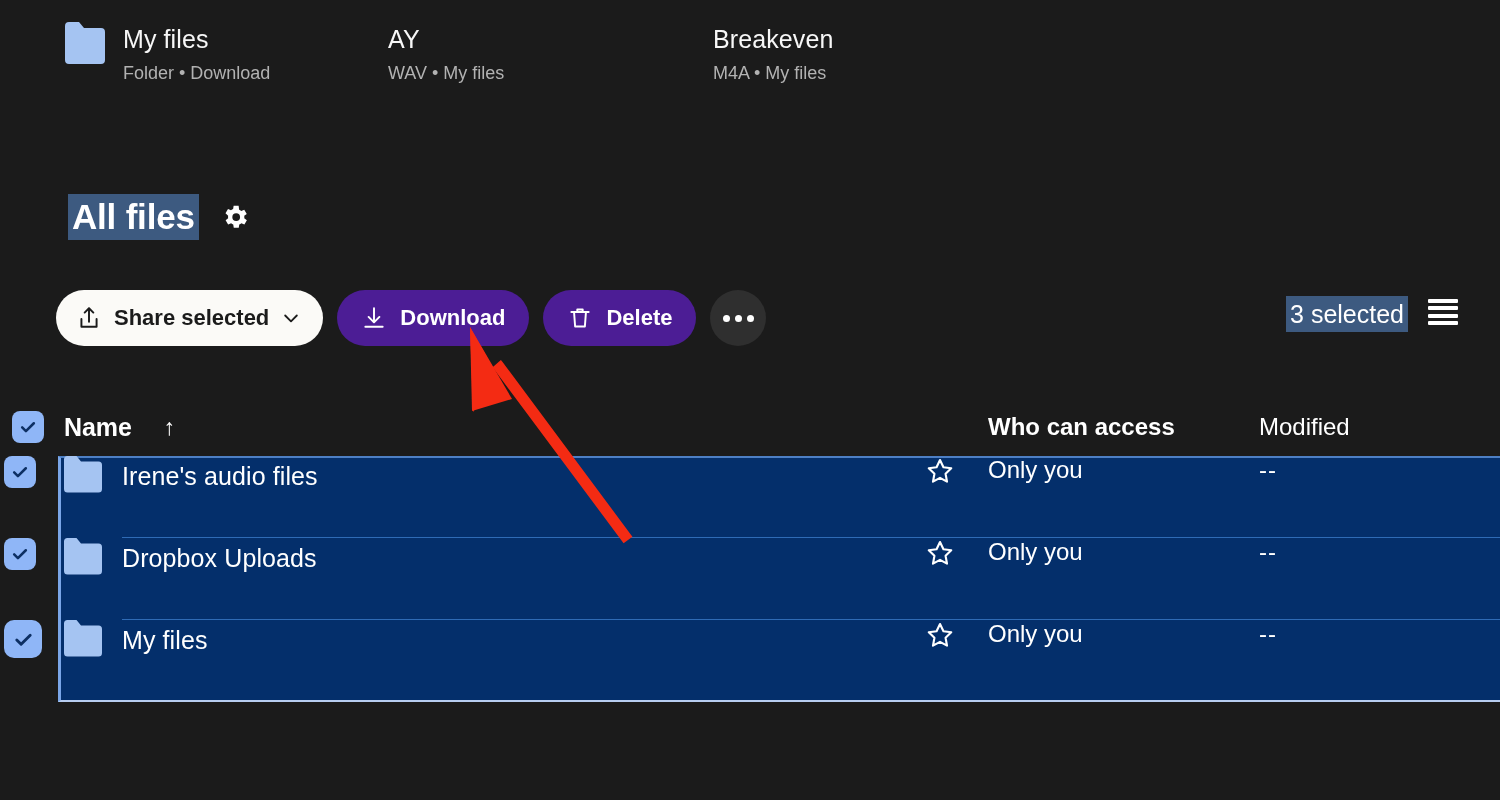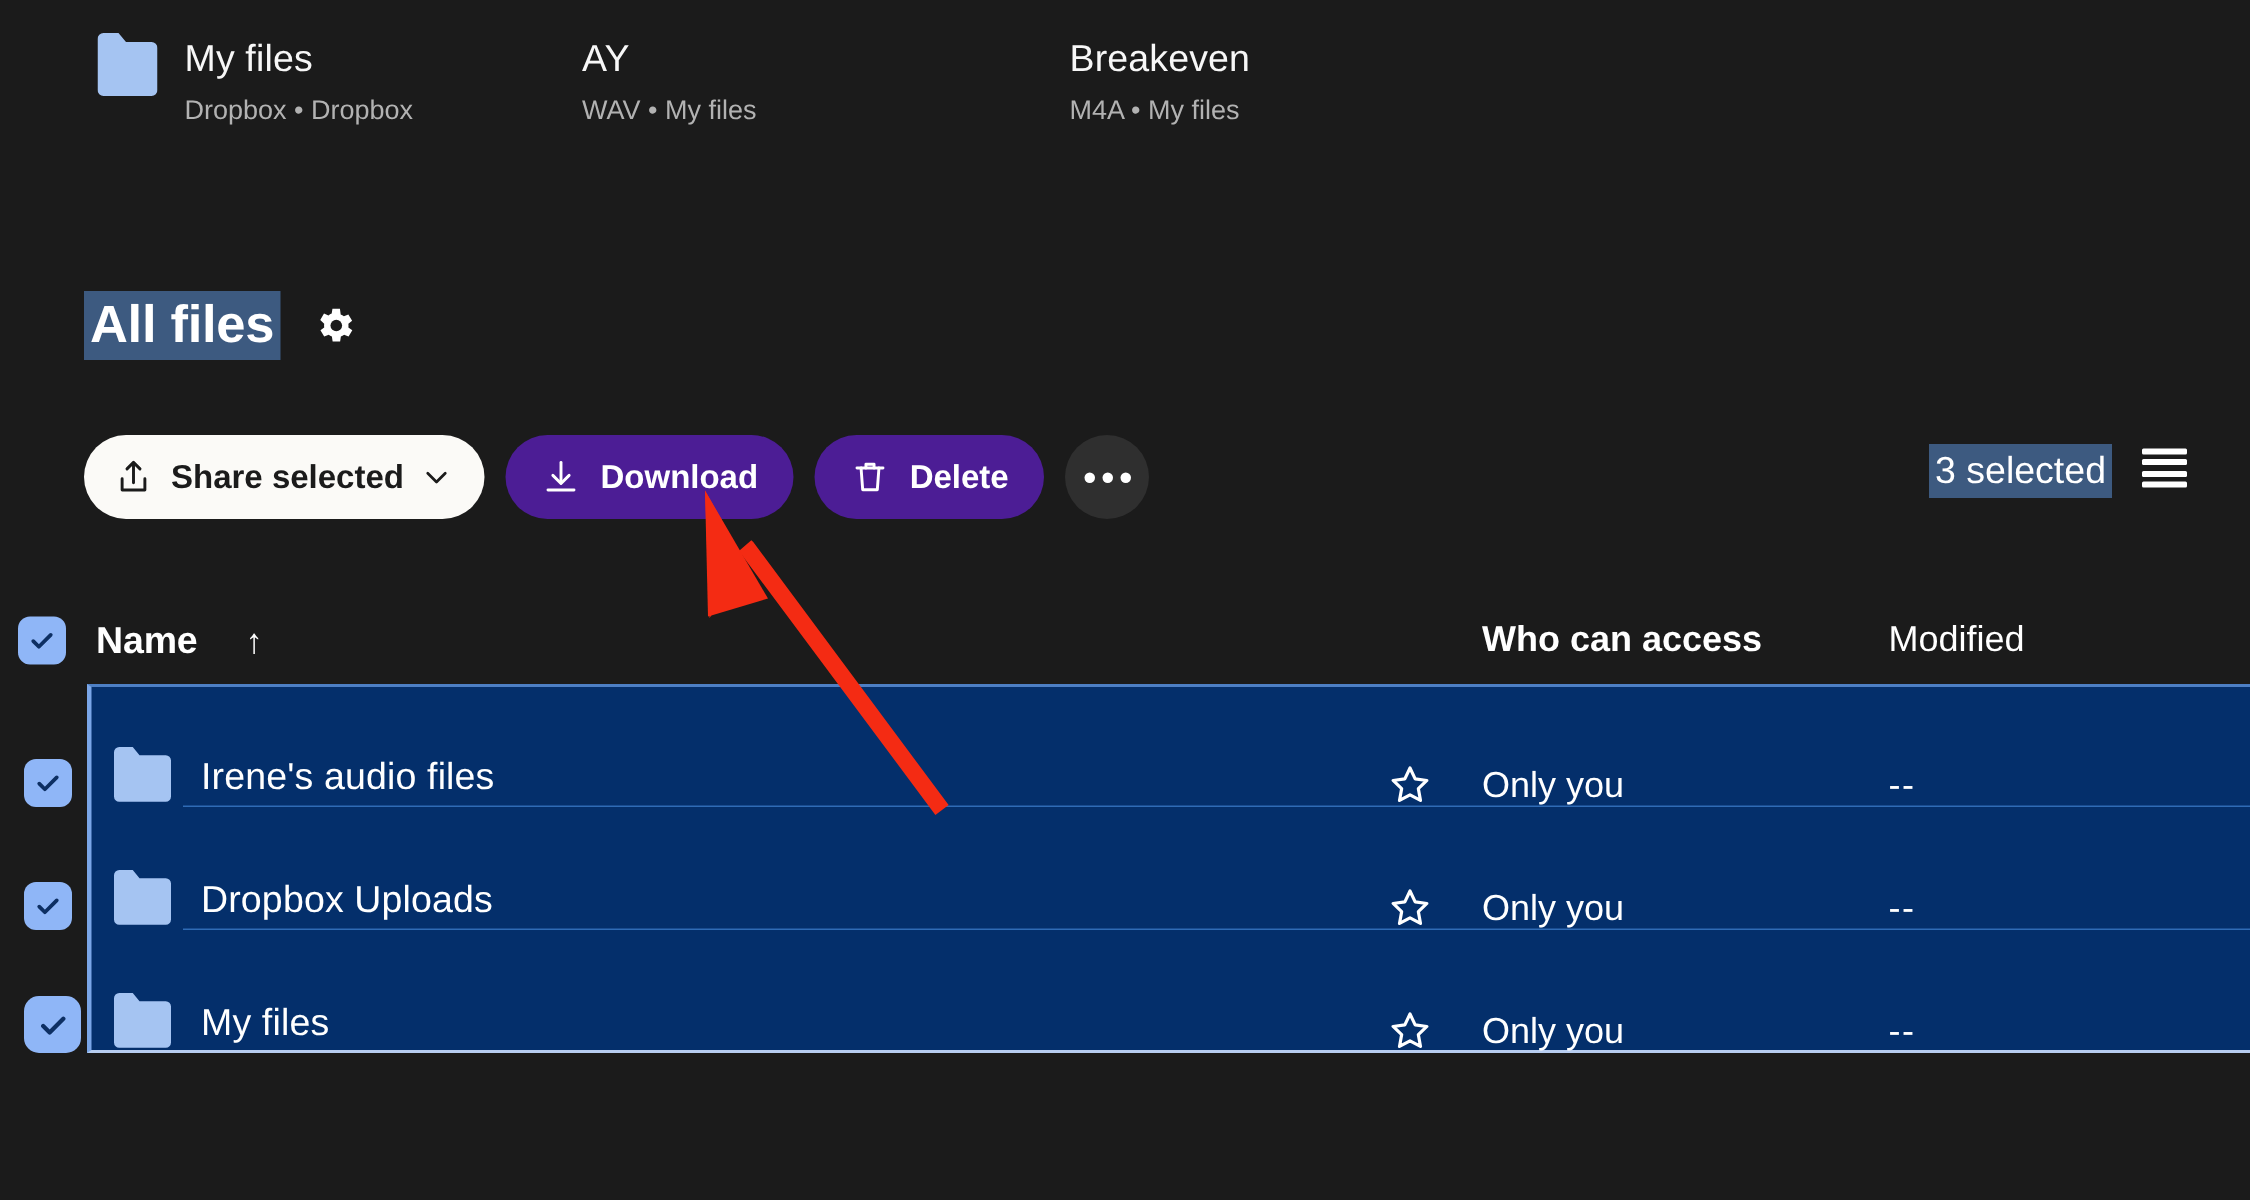--- a/index.html
+++ b/index.html
@@ -55,21 +55,21 @@
     color: #b2b2b2;
     margin-top: 7px;
     white-space: nowrap;
   }
 
   .folder-glyph { display:block; width:100%; height:100%; }
 
   
   .title-row {
     position: absolute;
-    left: 56px;
+    left: 68px;
     top: 190px;
     display: flex;
     align-items: center;
     height: 54px;
   }
   .page-title {
     font-size: 35px;
     font-weight: bold;
     line-height: 46px;
     color: #ffffff;
@@ -219,22 +219,22 @@
     border-radius: 10px;
   }
   .cbox svg { display:block; }
 
   
   .rows { position: relative; }
   .row {
     position: relative;
     height: 82px;
     display: flex;
-    align-items: flex-end;
-    padding-left: 16px;
+    align-items: flex-start;
+    padding-left: 4px;
     box-sizing: border-box;
   }
   .row-bg {
     position: absolute;
     left: 58px;
     right: 0;
     top: 0;
     bottom: 0;
     background: #042f6b;
     border-left: 3px solid #7aa6e8;
@@ -308,21 +308,21 @@
   <div class="recent-strip">
 
     <div class="recent-card" style="left:65px; top:22px;">
       <div class="thumb">
         <svg class="folder-glyph" viewBox="0 0 40 46" xmlns="http://www.w3.org/2000/svg">
           <path d="M0 4 a4 4 0 0 1 4-4 h10 l5 6 h17 a4 4 0 0 1 4 4 v28 a4 4 0 0 1 -4 4 h-32 a4 4 0 0 1 -4 -4 z" fill="#a5c4f2"></path>
         </svg>
       </div>
       <div class="meta">
         <div class="rtitle">My files</div>
-        <div class="rsub">Dropbox • Dropbox</div>
+        <div class="rsub">Folder • Download</div>
       </div>
     </div>
 
     <div class="recent-card" style="left:388px; top:22px;">
       <div class="meta">
         <div class="rtitle">AY</div>
         <div class="rsub">WAV • My files</div>
       </div>
     </div>
 

